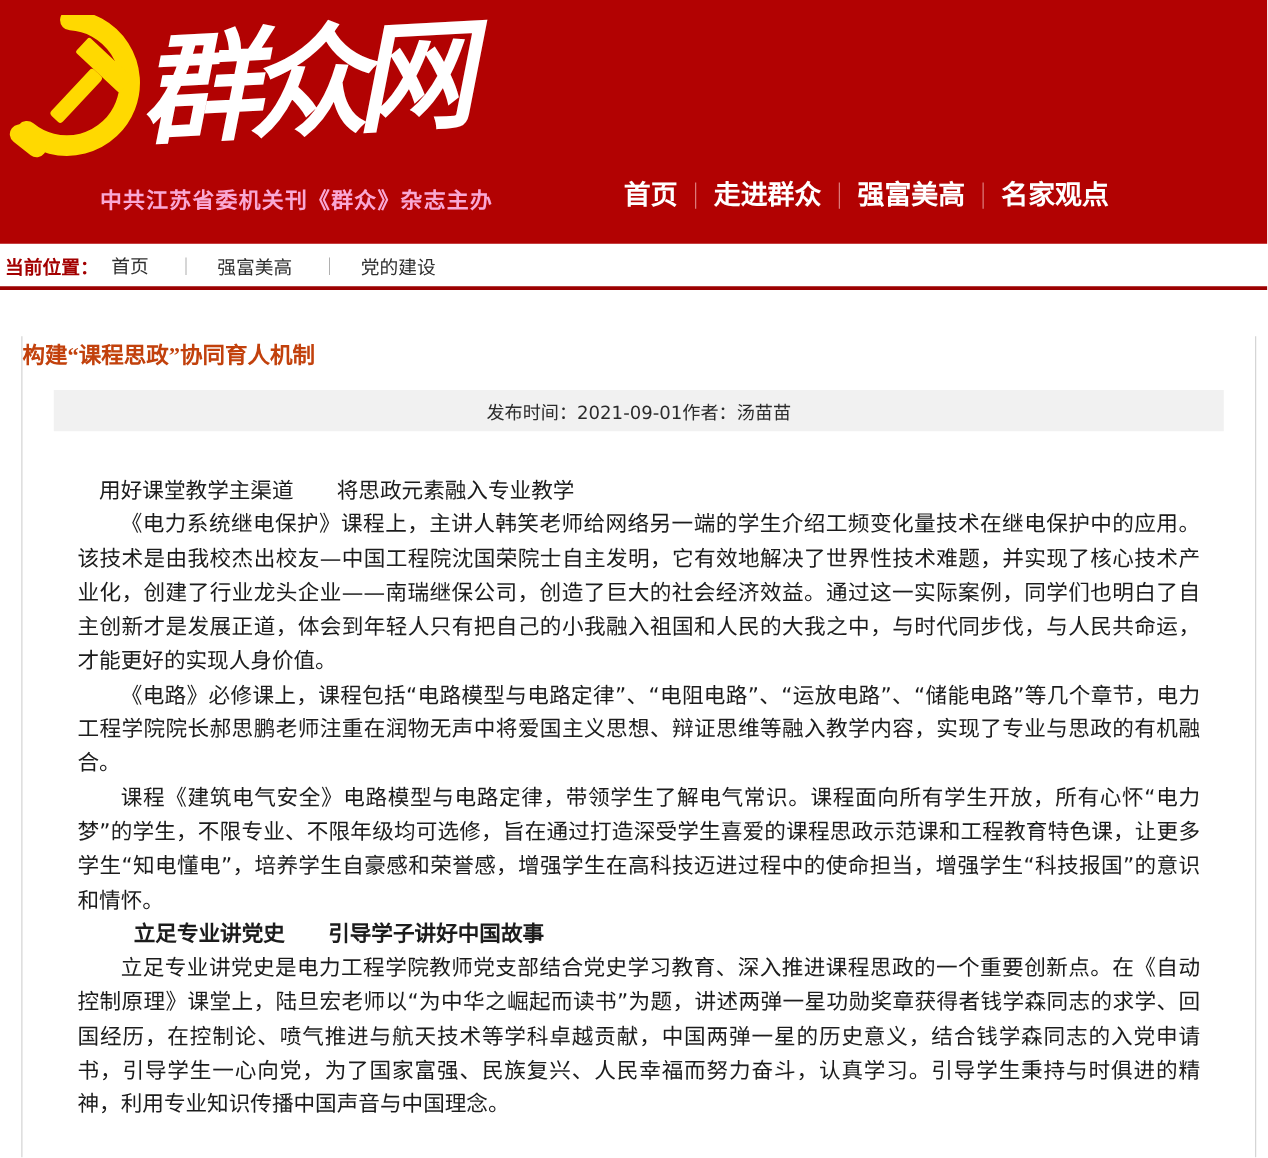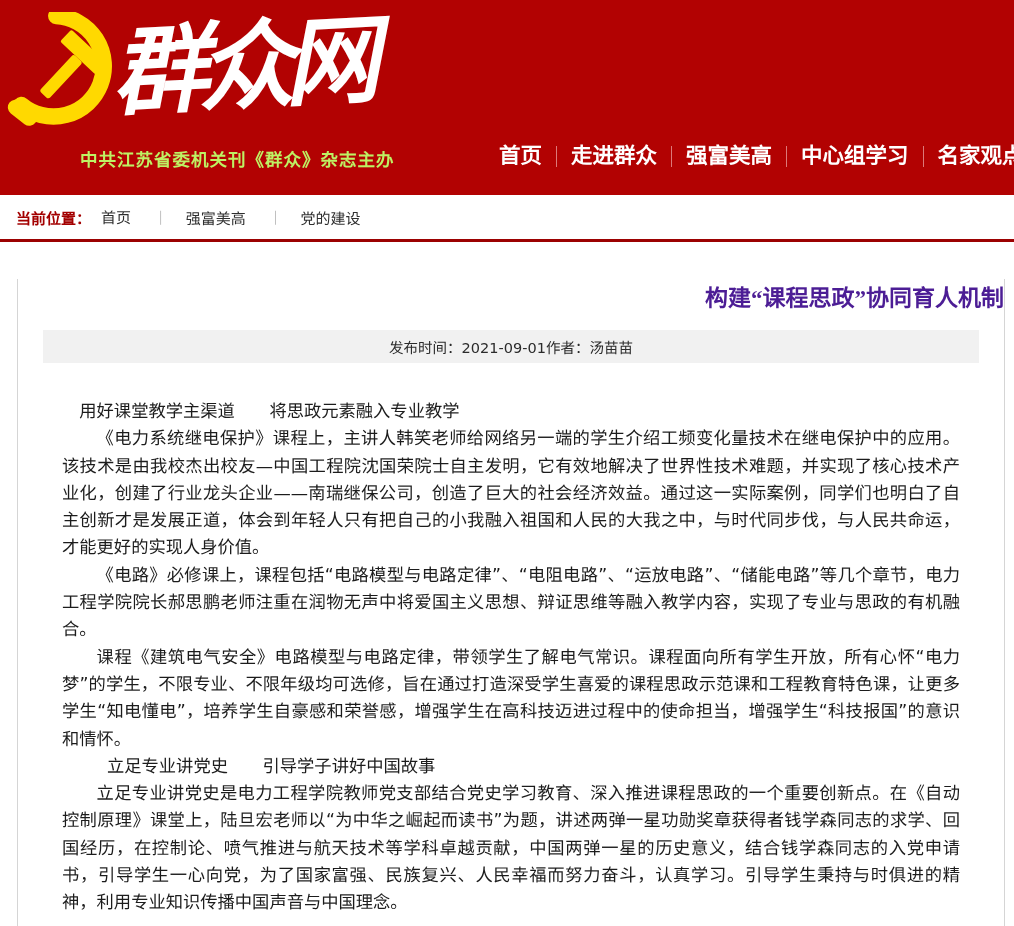--- a/index.html
+++ b/index.html
@@ -17,74 +17,74 @@
   }
   .emblem { position: absolute; left: 6px; top: 12px; width: 116px; height: 126px; }
   .logo {
     position: absolute; left: 112px; top: -8px; height: 155px;
     color: #ffffff; font-family: "DejaVu Serif", "Liberation Serif", serif;
     font-style: italic; font-weight: 700; font-size: 96px; line-height: 150px;
     letter-spacing: -10px; transform: rotate(-3deg); white-space: nowrap;
   }
   .subtitle {
     position: absolute; left: 80px; top: 146px;
-    color: #bef264; font-size: 17.5px; font-weight: 700; letter-spacing: 1px;
+    color: #f9a8d4; font-size: 17.5px; font-weight: 700; letter-spacing: 1px;
     white-space: nowrap;
   }
   .main-nav {
     position: absolute; left: 486px; top: 141px;
     display: flex; align-items: center; white-space: nowrap;
     color: #fff; font-family: "Liberation Serif", "DejaVu Serif", serif;
     font-size: 21.5px; font-weight: 700;
   }
   .nav-item { display: inline-flex; align-items: center; cursor: pointer; }
   .nav-label { padding: 0 13px; line-height: 30px; }
   .nav-sep {
     display: inline-block; width: 1px; height: 21px;
     background: rgba(255, 220, 220, 0.55); margin: 0 1px;
   }
   .nav-item:first-of-type .nav-sep { display: none; }
 
   
   .breadcrumb-row {
-    height: 44px; display: flex; align-items: center;
-    padding-left: 16px; font-size: 15px; color: #333; background: #fff; border-radius: 14px;
+    height: 34px; display: flex; align-items: center;
+    padding-left: 4px; font-size: 15px; color: #333; background: #fff; border-radius: 14px;
   }
   .bc-label { color: #a30000; font-weight: 700; margin-right: 10px; }
   .bc-item { display: inline-flex; align-items: center; }
   .bc-sep { color: #999; margin: 0 18px; font-size: 14px; }
   .bc-item:first-of-type .bc-sep { display: none; }
   .bc-link { color: #2f2f2f; text-decoration: none; cursor: pointer; }
   .red-rule { width: 100%; height: 3px; background: #9c0101; }
 
   
   .content-box {
     margin-left: 17px; width: 988px; min-height: 694px;
     background: #fff; border-left: 1px solid #d5d5d5; border-right: 1px solid #d5d5d5;
     padding-bottom: 10px;
   }
   .article-title {
-    margin-top: 37px; text-align: right;
+    margin-top: 37px; text-align: left;
     font-family: "Liberation Serif", "DejaVu Serif", serif;
-    font-size: 23px; font-weight: 700; color: #4c1d95;
+    font-size: 18px; font-weight: 700; color: #c2410c;
   }
   .meta-bar {
     margin: 17px 25px 0 25px; height: 33px; background: #f1f1f1;
     display: flex; justify-content: center; align-items: center; 
     font-size: 14.5px; color: #2b2b2b; white-space: nowrap;
   }
   .article-body {
     margin: 35px 44px 0 44px;
     font-size: 17.3px; line-height: 27.3px; color: #1c1c1c;
     text-align: justify;
   }
   .article-body p { margin: 0; }
   .body-para { text-indent: 2em; }
   .subhead-1 { font-weight: 400; text-indent: 1em; }
-  .subhead-2 { font-weight: 400; text-indent: 2.6em; }
+  .subhead-2 { font-weight: 700; text-indent: 2.6em; }
 </style>
 </head>
 <body>
 
 <div class="page">
 
   <header class="site-header">
     <div class="emblem">
       <svg viewBox="0 0 120 130" width="116" height="126" xmlns="http://www.w3.org/2000/svg">
 
@@ -111,24 +111,20 @@
         <span class="nav-item">
           <span class="nav-sep"></span>
           <span class="nav-label">走进群众</span>
         </span>
 
         <span class="nav-item">
           <span class="nav-sep"></span>
           <span class="nav-label">强富美高</span>
         </span>
 
-        <span class="nav-item">
-          <span class="nav-sep"></span>
-          <span class="nav-label">中心组学习</span>
-        </span>
 
         <span class="nav-item">
           <span class="nav-sep"></span>
           <span class="nav-label">名家观点</span>
         </span>
 
       </nav>
   </header>
 
   <div class="breadcrumb-row">

